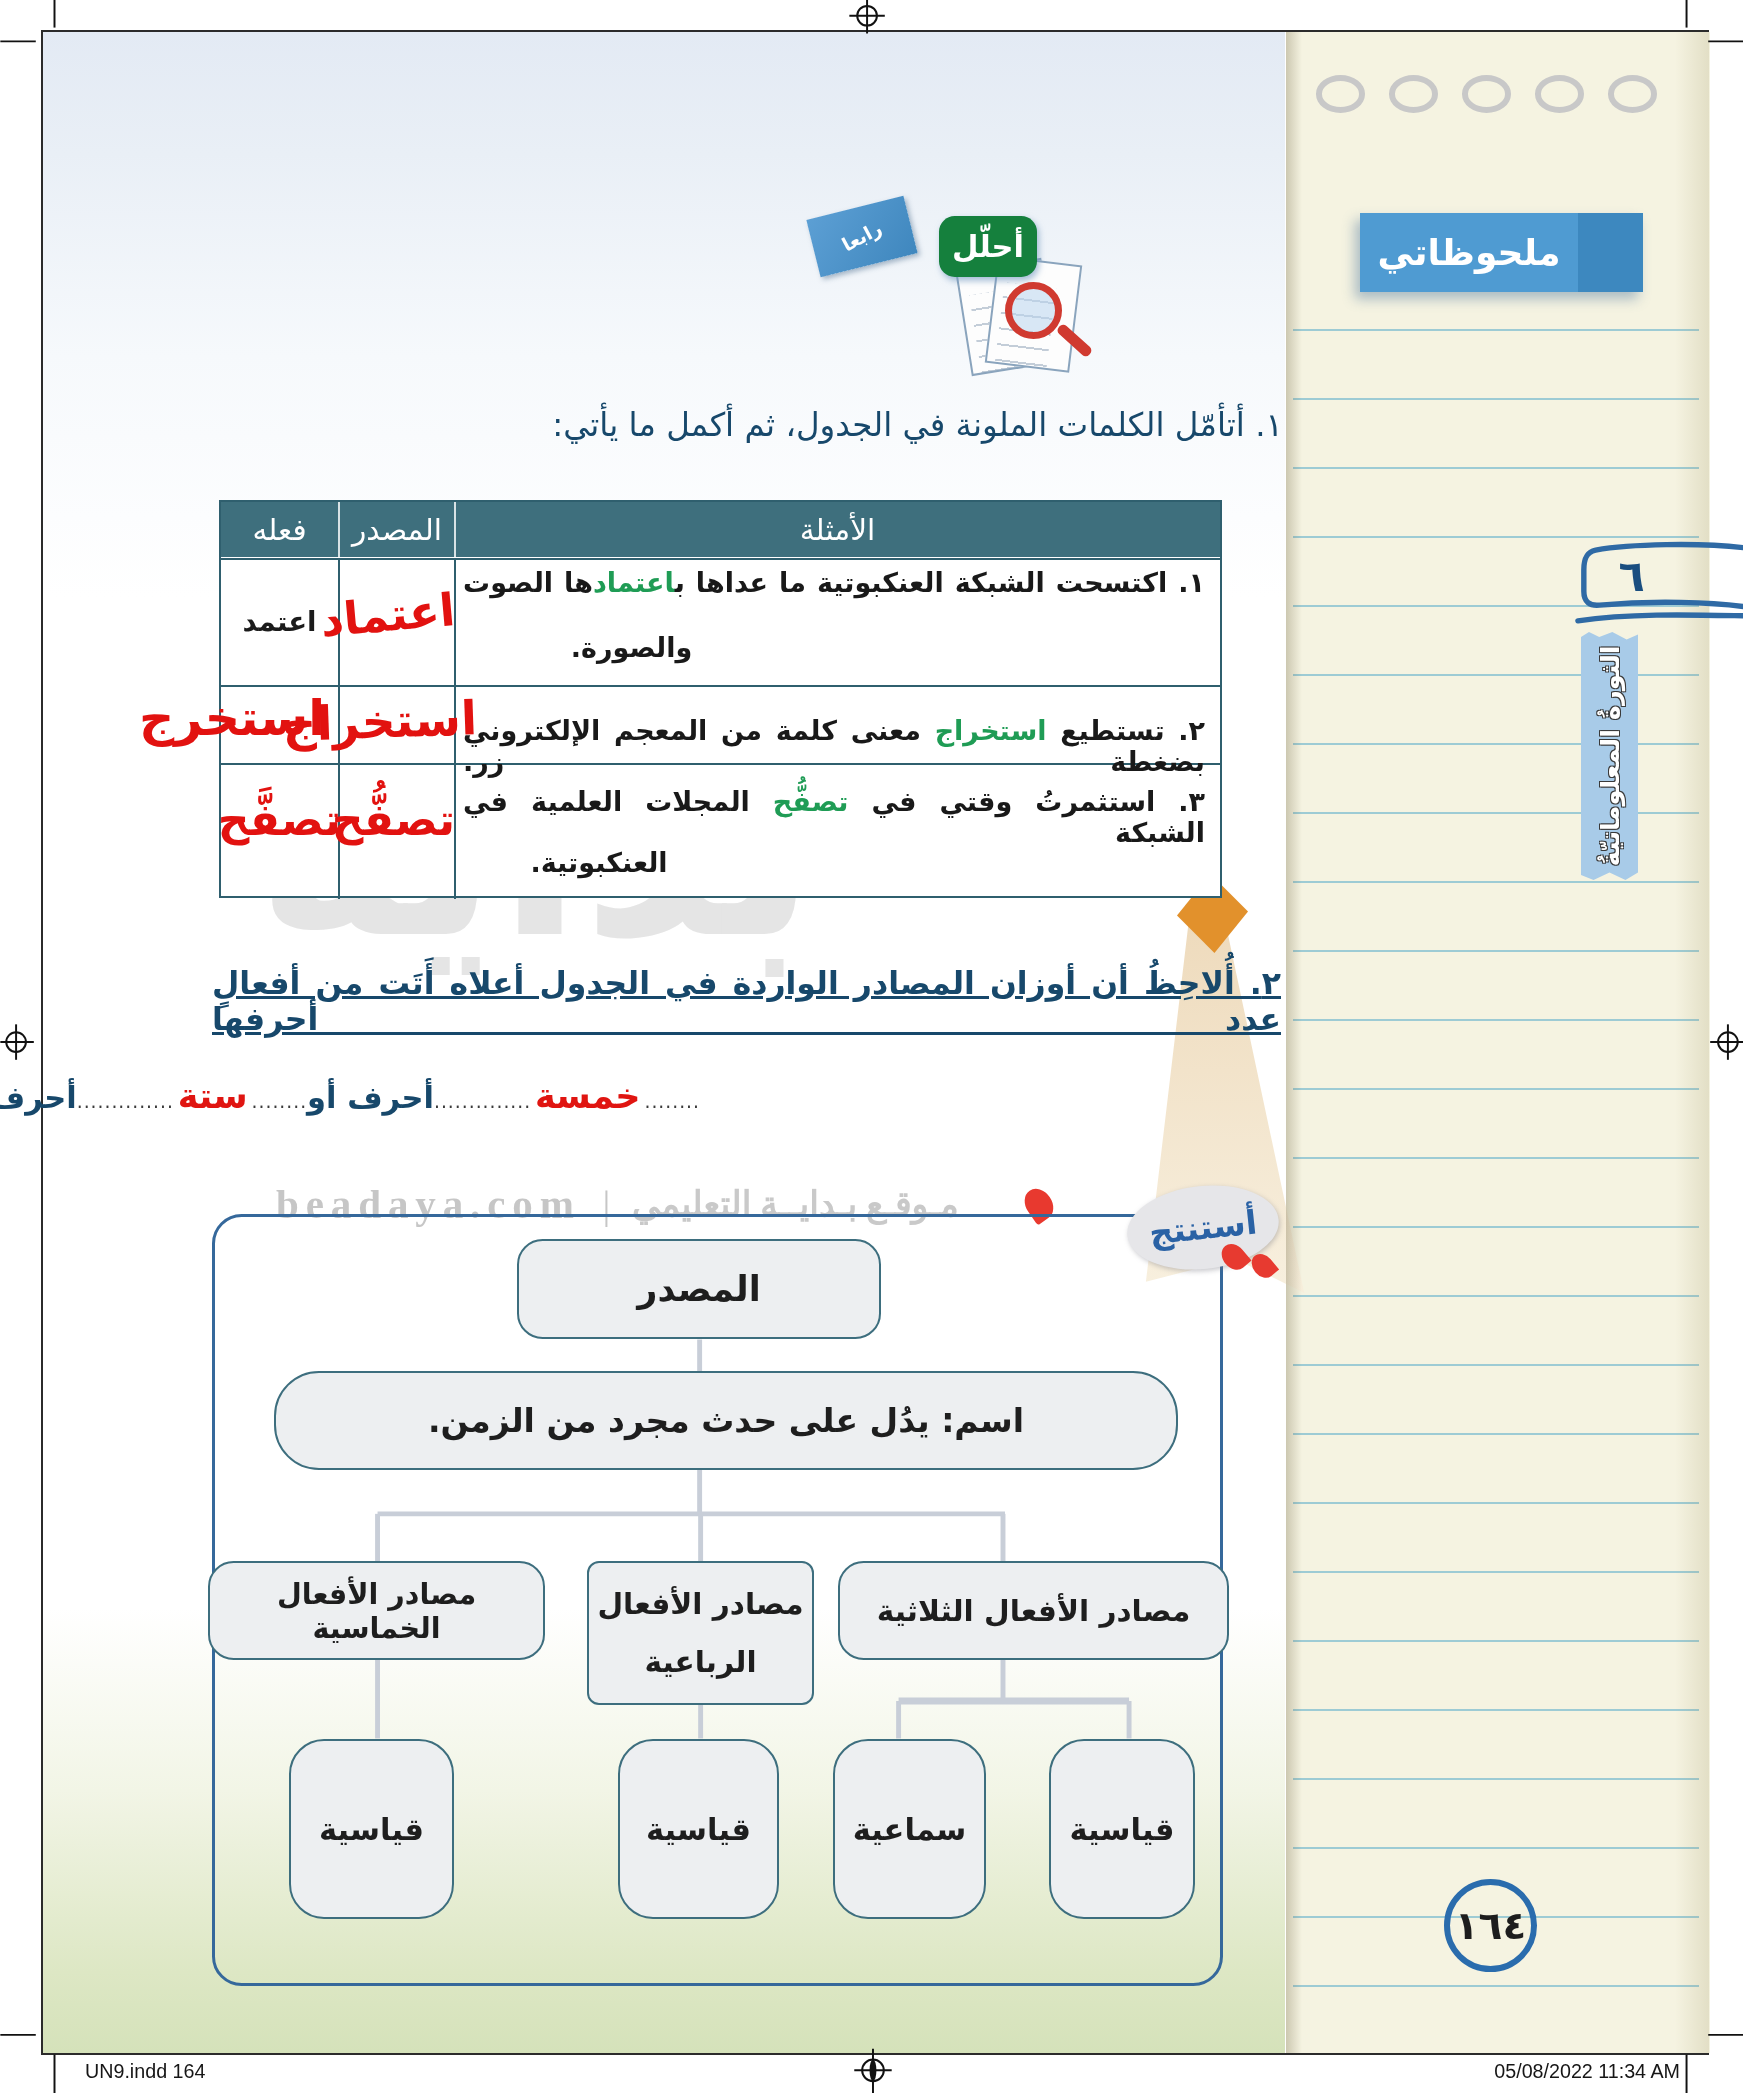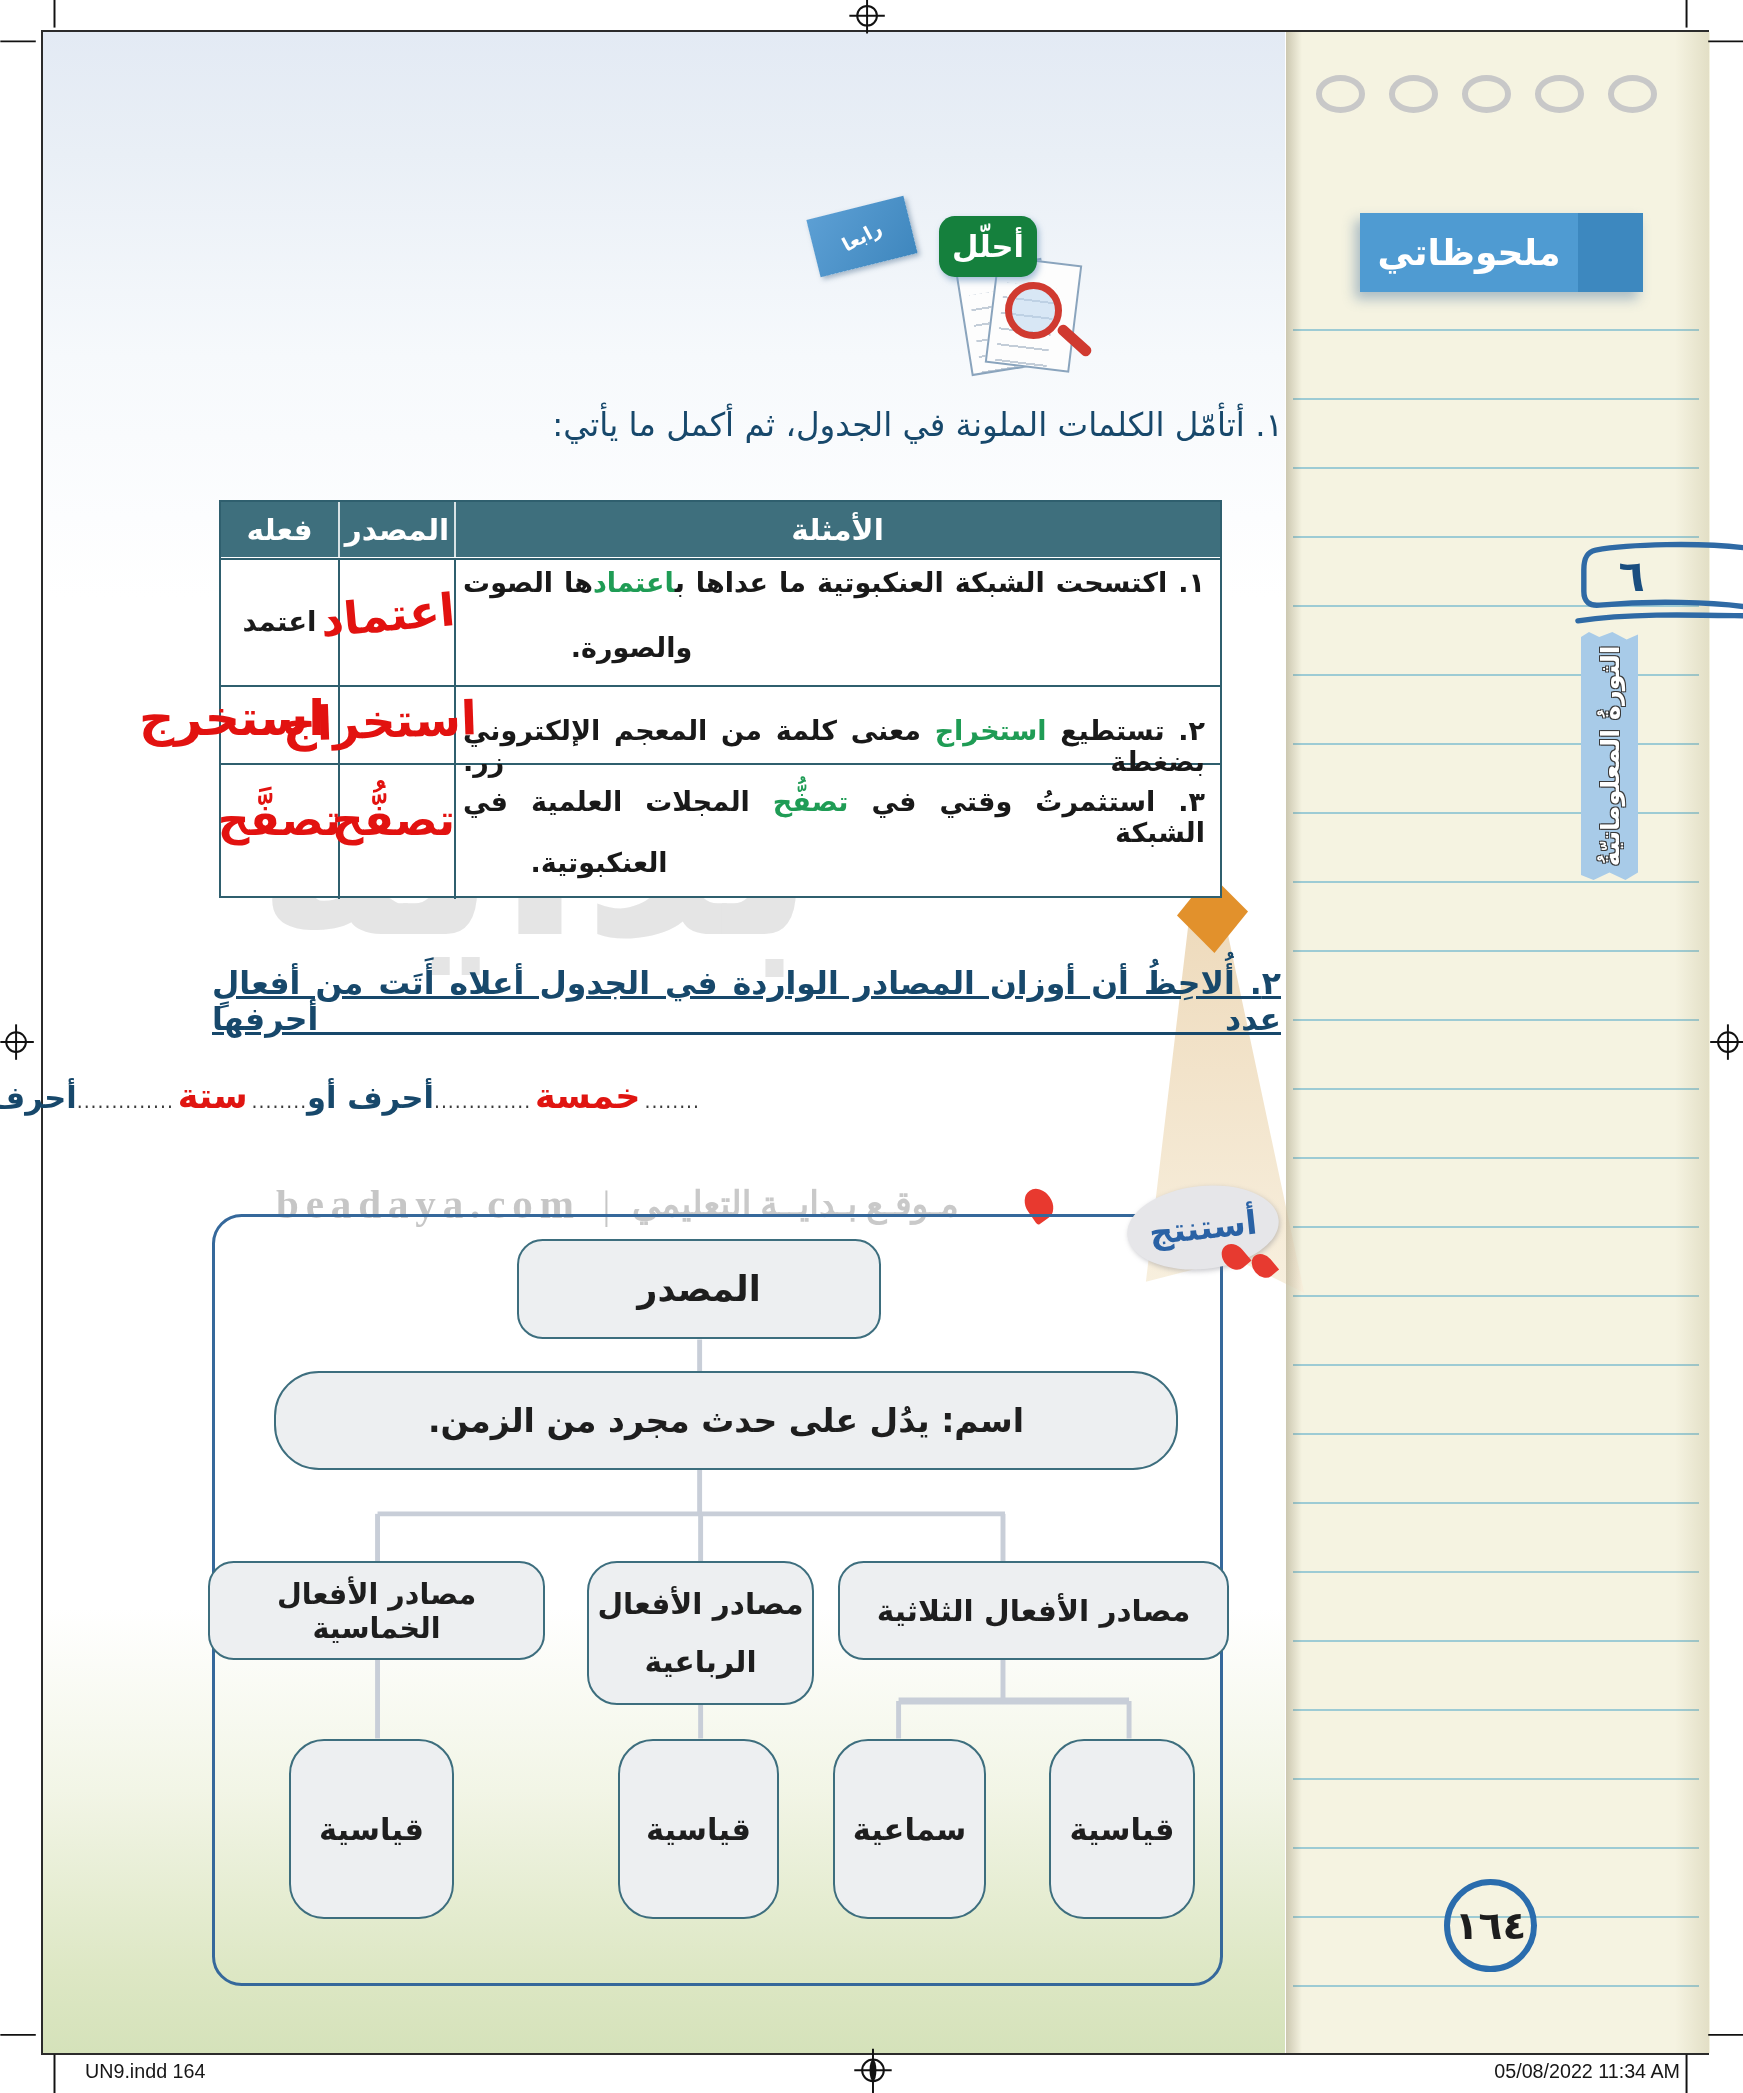--- a/index.html
+++ b/index.html
@@ -57,21 +57,21 @@
   .q2{left:212px;top:965px;width:1069px;direction:rtl;text-align:justify;text-align-last:justify;
     font-size:31.5px;font-weight:bold;color:#17486b;z-index:6;text-decoration:underline;}
   .blank-line{left:160px;top:1076px;width:540px;direction:rtl;display:flex;align-items:baseline;z-index:6;
     font-size:30.5px;font-weight:bold;color:#17486b;white-space:nowrap;}
   .dots{font-size:18.7px;letter-spacing:1px;color:#3a3a3a;font-weight:normal;}
   .blank-red{color:#e01511;font-size:35px;margin:0 3.9px;}
 
   
   .tbl-bg{left:219px;top:500px;width:1003px;height:398px;background:#fff;border:2.5px solid #2f5f6e;box-sizing:border-box;z-index:6;}
   .th-bg{left:221px;top:502px;width:999px;height:55px;background:#3e6f7d;z-index:6;}
-  .th{z-index:7;display:flex;align-items:center;justify-content:center;color:#fff;font-size:29.6px;font-weight:bold;}
+  .th{z-index:7;display:flex;align-items:center;justify-content:center;color:#fff;font-size:29.6px;font-weight:normal;}
   .vline-h{width:2px;height:55px;top:502px;background:rgba(255,255,255,.8);z-index:7;}
   .vline-b{width:2px;top:558px;height:341px;background:#2f5f6e;z-index:7;}
   .hline{left:219px;width:1003px;height:2px;background:#2f5f6e;z-index:7;}
   .ex-line{direction:rtl;text-align:justify;text-align-last:justify;font-size:27px;font-weight:bold;color:#191919;z-index:8;}
   .ex-cont{direction:rtl;text-align:center;font-size:27px;font-weight:bold;color:#191919;z-index:8;}
   .green{color:#1f9c55;}
   .cell-verb{z-index:8;display:flex;align-items:center;justify-content:center;font-size:27.6px;font-weight:bold;color:#1b1b1b;}
   .redink{color:#e21210;font-weight:bold;z-index:9;text-align:center;direction:rtl;white-space:nowrap;}
 
   
@@ -219,21 +219,21 @@
       <path d="M1018,1685 V1727"></path>
       <path d="M912,1727 H1146" stroke-width="7"></path>
       <path d="M912,1727 V1765"></path>
       <path d="M1146,1727 V1765"></path>
     </g>
   </svg>
 
   <div class="abs node" style="left:517px;top:1239px;width:364px;height:100px;border-radius:25.6px;font-size:35px">المصدر</div>
   <div class="abs node" style="left:274px;top:1371px;width:904px;height:99px;border-radius:45px;font-size:33px">اسم: يدُل على حدث مجرد من الزمن.</div>
   <div class="abs node" style="left:838px;top:1561px;width:391px;height:99px;border-radius:25.6px;font-size:29.6px">مصادر الأفعال الثلاثية</div>
-  <div class="abs node" style="left:587px;top:1561px;width:227px;height:144px;border-radius:30px;font-size:29.6px;flex-direction:column;justify-content:space-evenly">
+  <div class="abs node" style="left:587px;top:1561px;width:227px;height:144px;border-radius:12px;font-size:29.6px;flex-direction:column;justify-content:space-evenly">
     <span>مصادر الأفعال</span>
     <span>الرباعية</span>
   </div>
   <div class="abs node" style="left:208px;top:1561px;width:337px;height:99px;border-radius:25.6px;font-size:28.6px">مصادر الأفعال الخماسية</div>
   <div class="abs node" style="left:289px;top:1739px;width:165px;height:180px;border-radius:35px;font-size:30.5px">قياسية</div>
   <div class="abs node" style="left:618px;top:1739px;width:161px;height:180px;border-radius:35px;font-size:30.5px">قياسية</div>
   <div class="abs node" style="left:833px;top:1739px;width:153px;height:180px;border-radius:35px;font-size:30.5px">سماعية</div>
   <div class="abs node" style="left:1049px;top:1739px;width:146px;height:180px;border-radius:35px;font-size:30.5px">قياسية</div>
 
   <svg class="overlay" width="1744" height="2093" viewBox="0 0 1770 2125">

